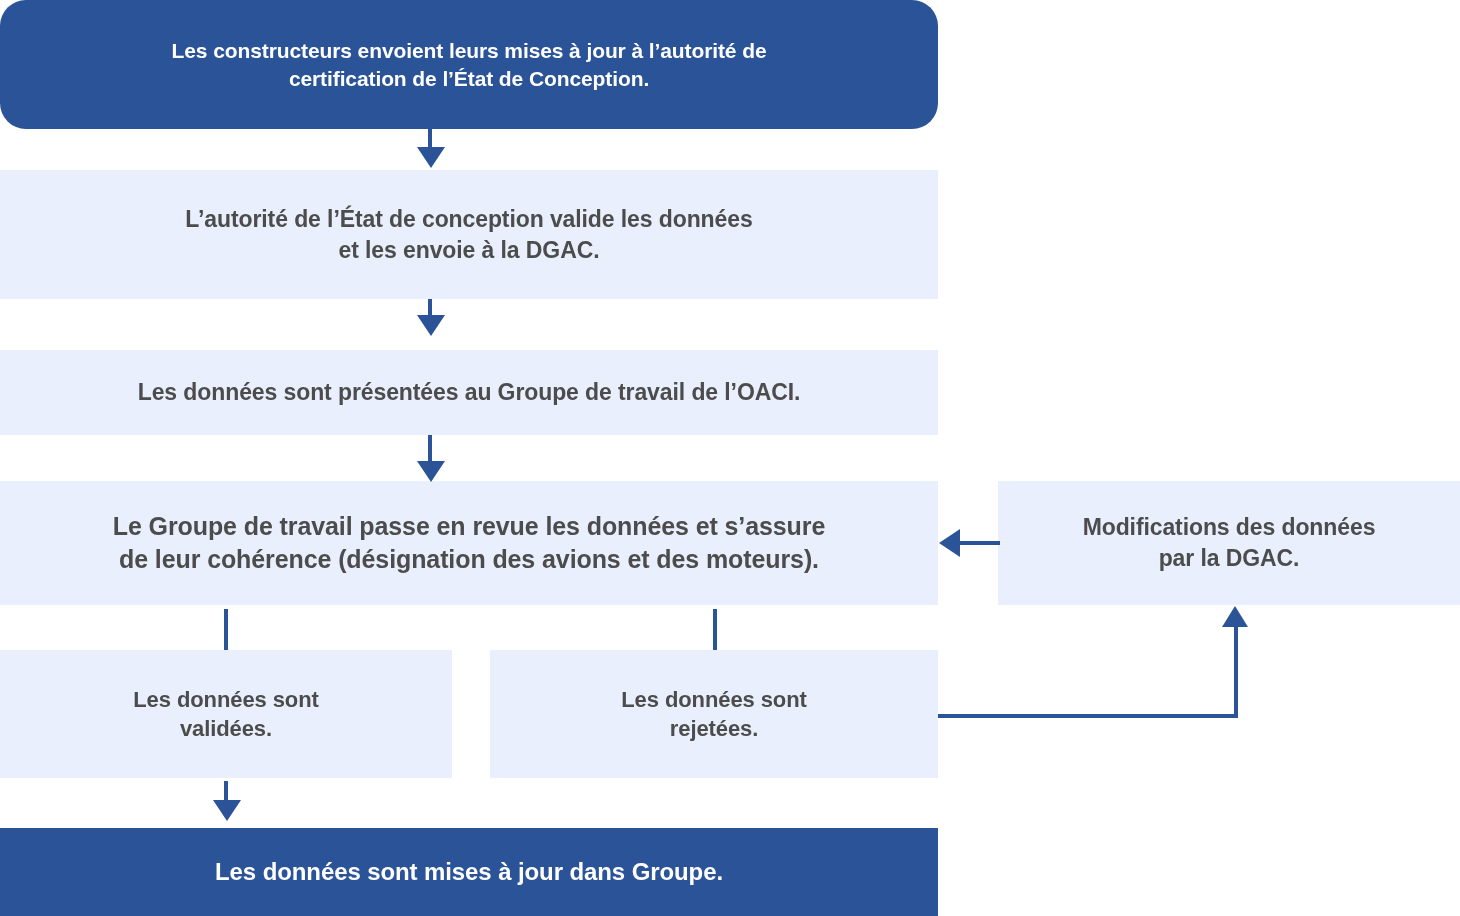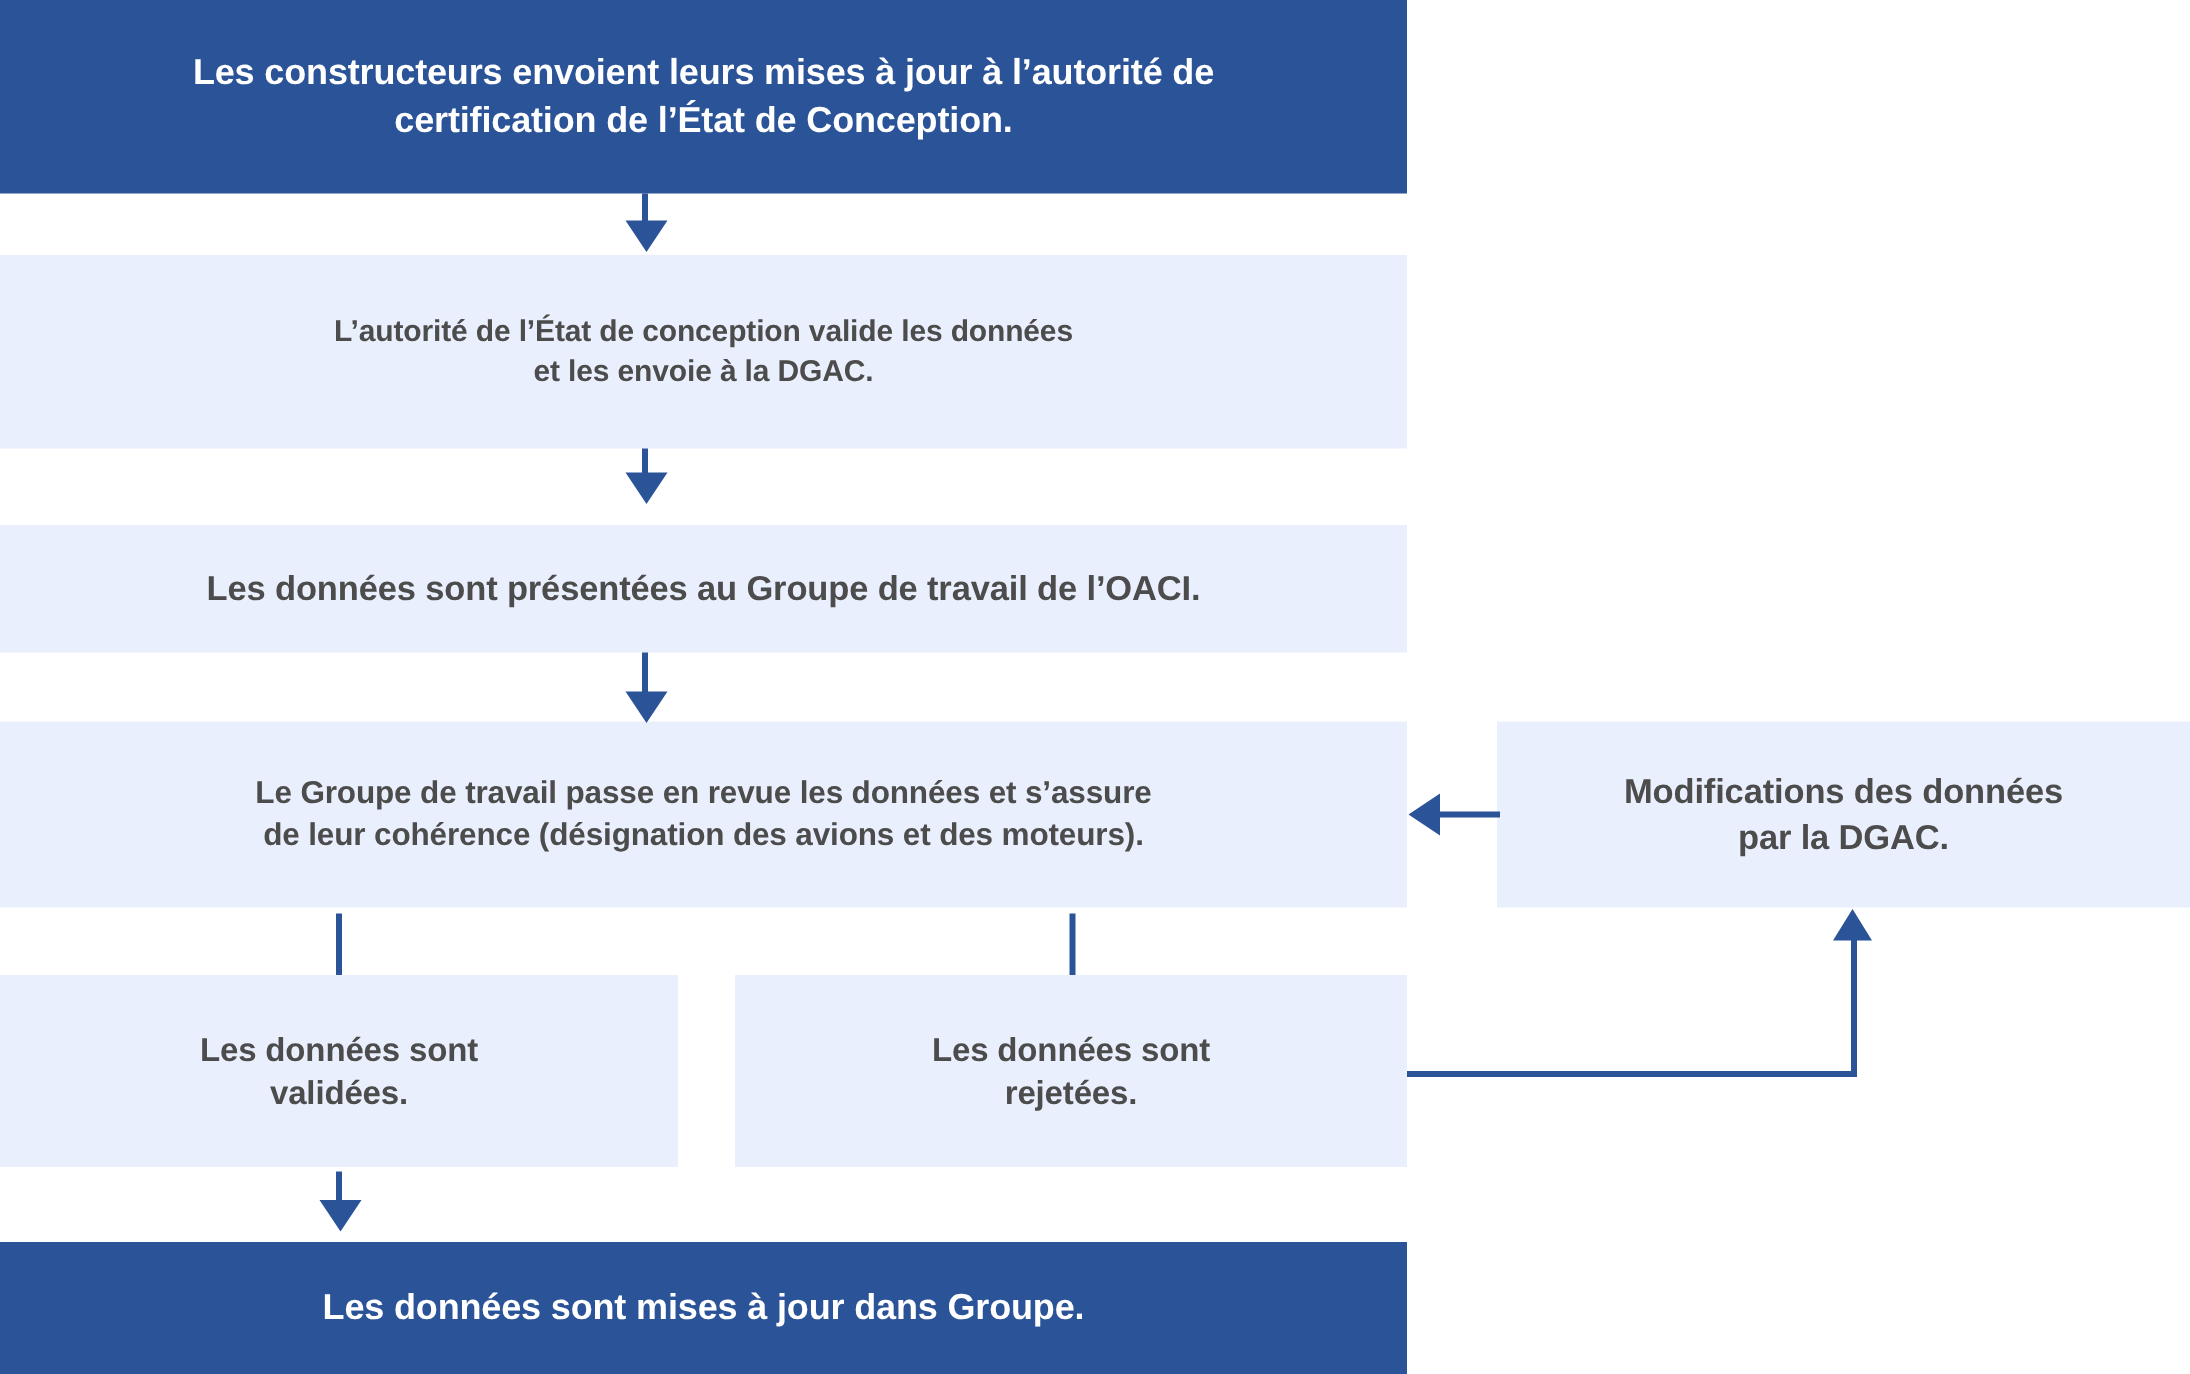--- a/index.html
+++ b/index.html
@@ -34,24 +34,24 @@
   .box.primary {
     background: #2B5398;
     color: #ffffff;
   }
   .box.soft {
     background: #E9EFFC;
     color: #4C4C4C;
   }
 
   
-  #box-manufacturers { left: 0px;    top: 0px;   width: 938px; height: 129px; font-size: 24px; padding: 0 24px; }
-  #box-design-state  { left: 0px;    top: 170px; width: 938px; height: 129px; font-size: 20px; padding: 0 24px; }
+  #box-manufacturers { left: 0px;    top: 0px;   width: 938px; height: 129px; font-size: 21px; padding: 0 24px; border-radius: 26px; }
+  #box-design-state  { left: 0px;    top: 170px; width: 938px; height: 129px; font-size: 23px; padding: 0 24px; }
   #box-icao-group    { left: 0px;    top: 350px; width: 938px; height: 85px;  font-size: 23px; padding: 0 20px; }
-  #box-review        { left: 0px;    top: 481px; width: 938px; height: 124px; font-size: 21px; padding: 0 20px; }
+  #box-review        { left: 0px;    top: 481px; width: 938px; height: 124px; font-size: 25px; padding: 0 20px; }
   #box-modifications { left: 998px;  top: 481px; width: 462px; height: 124px; font-size: 23px; padding: 0 20px; }
   #box-validated     { left: 0px;    top: 650px; width: 452px; height: 128px; font-size: 22px; padding: 0 20px; }
   #box-rejected      { left: 490px;  top: 650px; width: 448px; height: 128px; font-size: 22px; padding: 0 20px; }
   #box-noisedb       { left: 0px;    top: 828px; width: 938px; height: 88px;  font-size: 24px; padding: 0 24px; }
 
   
   .conn { position: absolute; }
 
   
   .v-stem {

